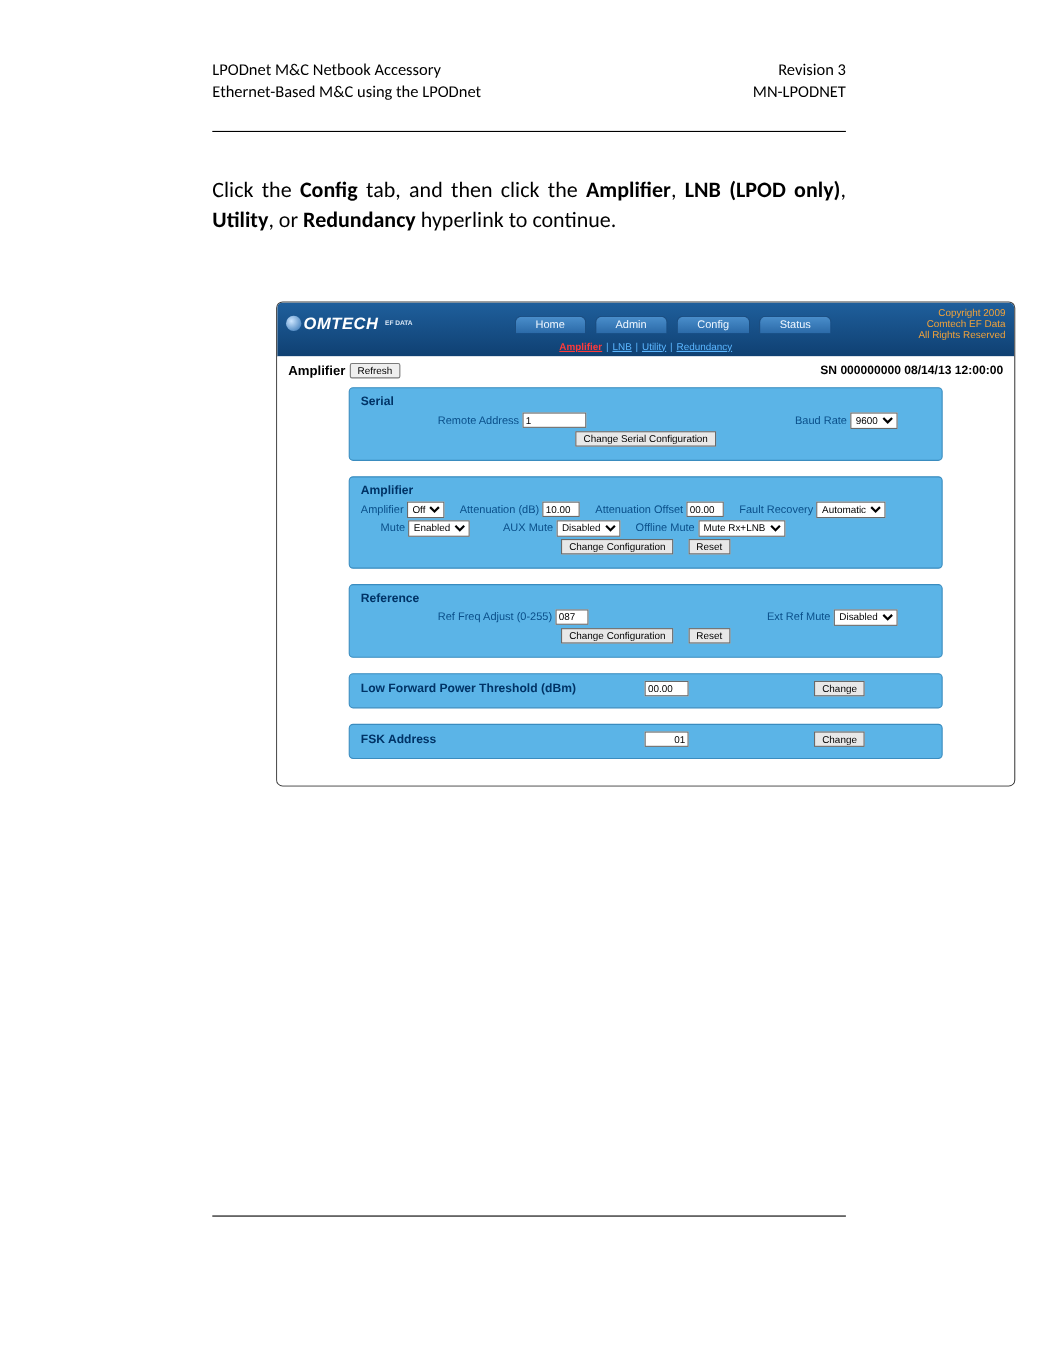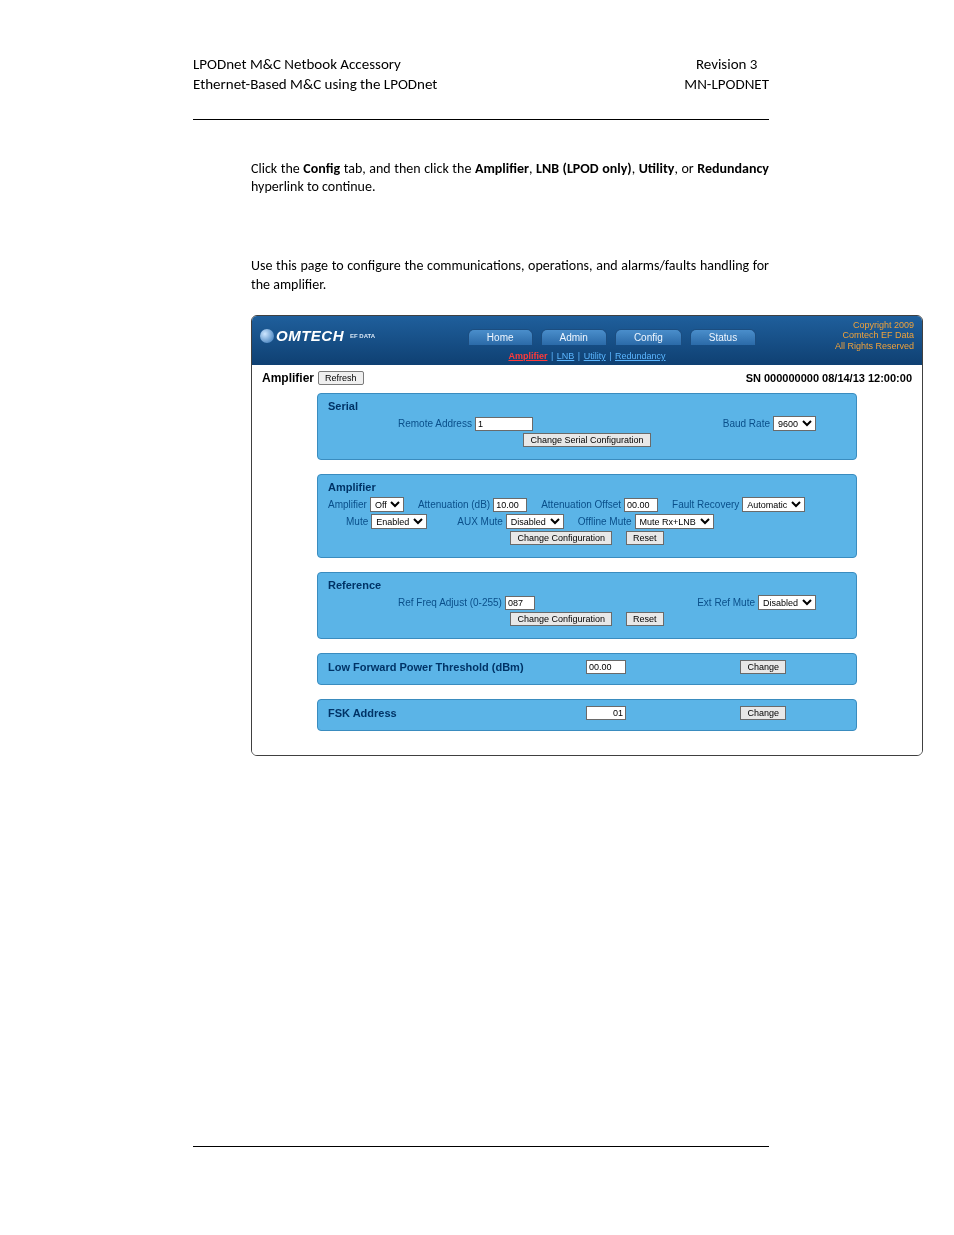--- a/index.html
+++ b/index.html
@@ -17,23 +17,22 @@
   .doc-header {
     display: flex;
     justify-content: space-between;
     font-size: 15px;
     line-height: 1.35;
     border-bottom: 1px solid #000;
     padding-bottom: 24px;
     margin-bottom: 40px;
   }
   .intro1, .intro2 {
-    font-size: 14px;
+    font-size: 20px;
     line-height: 1.35;
-    margin-left: 58px;
     text-align: justify;
   }
   .intro1 { margin-bottom: 60px; }
   .intro2 { margin-bottom: 20px; }
   .bold { font-weight: bold; }
 
   
   .screenshot {
     margin-left: 58px;
     border: 1px solid #404040;
@@ -195,31 +194,30 @@
 </head>
 <body>
 
 <div class="page">
 
   <div class="doc-header">
     <div>
       <div>LPODnet M&amp;C Netbook Accessory</div>
       <div>Ethernet-Based M&amp;C using the LPODnet</div>
     </div>
-    <div style="text-align:center">
+    <div style="text-align:right">
       <div>Revision 3</div>
       <div>MN-LPODNET</div>
     </div>
   </div>
 
   <p class="intro1">
     <span>Click the </span><span class="bold">Config</span><span> tab, and then click the </span><span class="bold">Amplifier</span><span>, </span><span class="bold">LNB (LPOD only)</span><span>, </span><span class="bold">Utility</span><span>, or </span><span class="bold">Redundancy</span><span> hyperlink to continue.</span>
   </p>
 
-  <p class="intro2">Use this page to configure the communications, operations, and alarms/faults handling for the amplifier.</p>
 
   <div class="screenshot">
 
     <div class="ui-top">
       <div class="ui-top-row1">
         <div class="logo">
           <span class="globe"></span>
           <span>OMTECH</span>
           <span class="logo-sub">EF DATA</span>
         </div>

